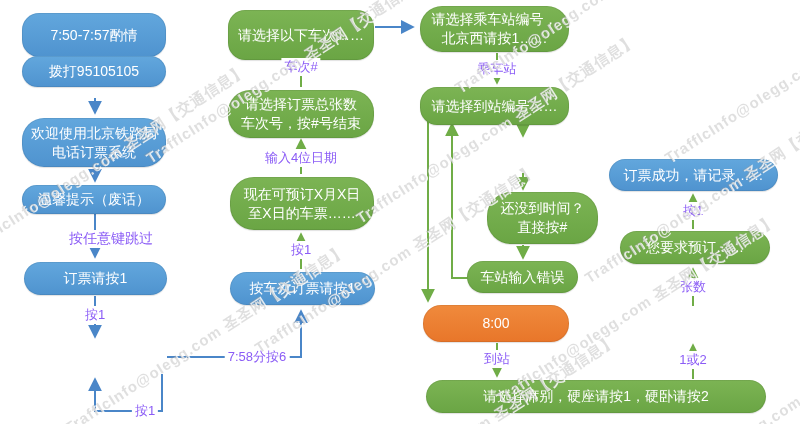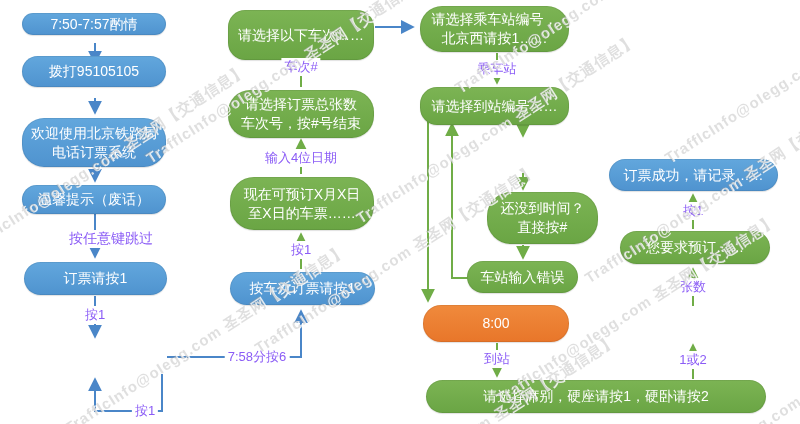--- a/index.html
+++ b/index.html
@@ -62,21 +62,21 @@
     <path d="M523,245 L523,257" stroke="#70ad47" stroke-width="2" fill="none" marker-end="url(#ag)"></path>
     <path d="M468,278 L452,278 L452,125" stroke="#70ad47" stroke-width="2" fill="none" marker-end="url(#ag)"></path>
     <path d="M428,119 L428,300" stroke="#70ad47" stroke-width="2" fill="none" marker-end="url(#ag)"></path>
     <path d="M497,343 L497,375" stroke="#70ad47" stroke-width="2" fill="none" marker-end="url(#ag)"></path>
 
     <path d="M693,379 L693,346" stroke="#70ad47" stroke-width="2" fill="none" marker-end="url(#ag)"></path>
     <path d="M693,306 L693,270" stroke="#70ad47" stroke-width="2" fill="none" marker-end="url(#ag)"></path>
     <path d="M693,229 L693,196" stroke="#70ad47" stroke-width="2" fill="none" marker-end="url(#ag)"></path>
   </svg>
 
-  <div class="node blue" style="left:22px;top:13px;width:144px;height:22px;">7:50-7:57酌情</div>
+  <div class="node blue" style="left:22px;top:13px;width:144px;height:44px;">7:50-7:57酌情</div>
   <div class="node blue" style="left:22px;top:56px;width:144px;height:31px;">拨打95105105</div>
   <div class="node blue" style="left:22px;top:118px;width:144px;height:49px;border-radius:22px;">欢迎使用北京铁路局
 电话订票系统</div>
   <div class="node blue" style="left:22px;top:185px;width:144px;height:29px;">温馨提示（废话）</div>
   <div class="node blue" style="left:24px;top:262px;width:143px;height:33px;">订票请按1</div>
 
   <div class="node green" style="left:228px;top:10px;width:146px;height:50px;">请选择以下车次……</div>
   <div class="node green" style="left:228px;top:90px;width:146px;height:48px;border-radius:22px;">请选择订票总张数
 车次号，按#号结束</div>
   <div class="node green" style="left:230px;top:177px;width:144px;height:53px;border-radius:24px;">现在可预订X月X日

